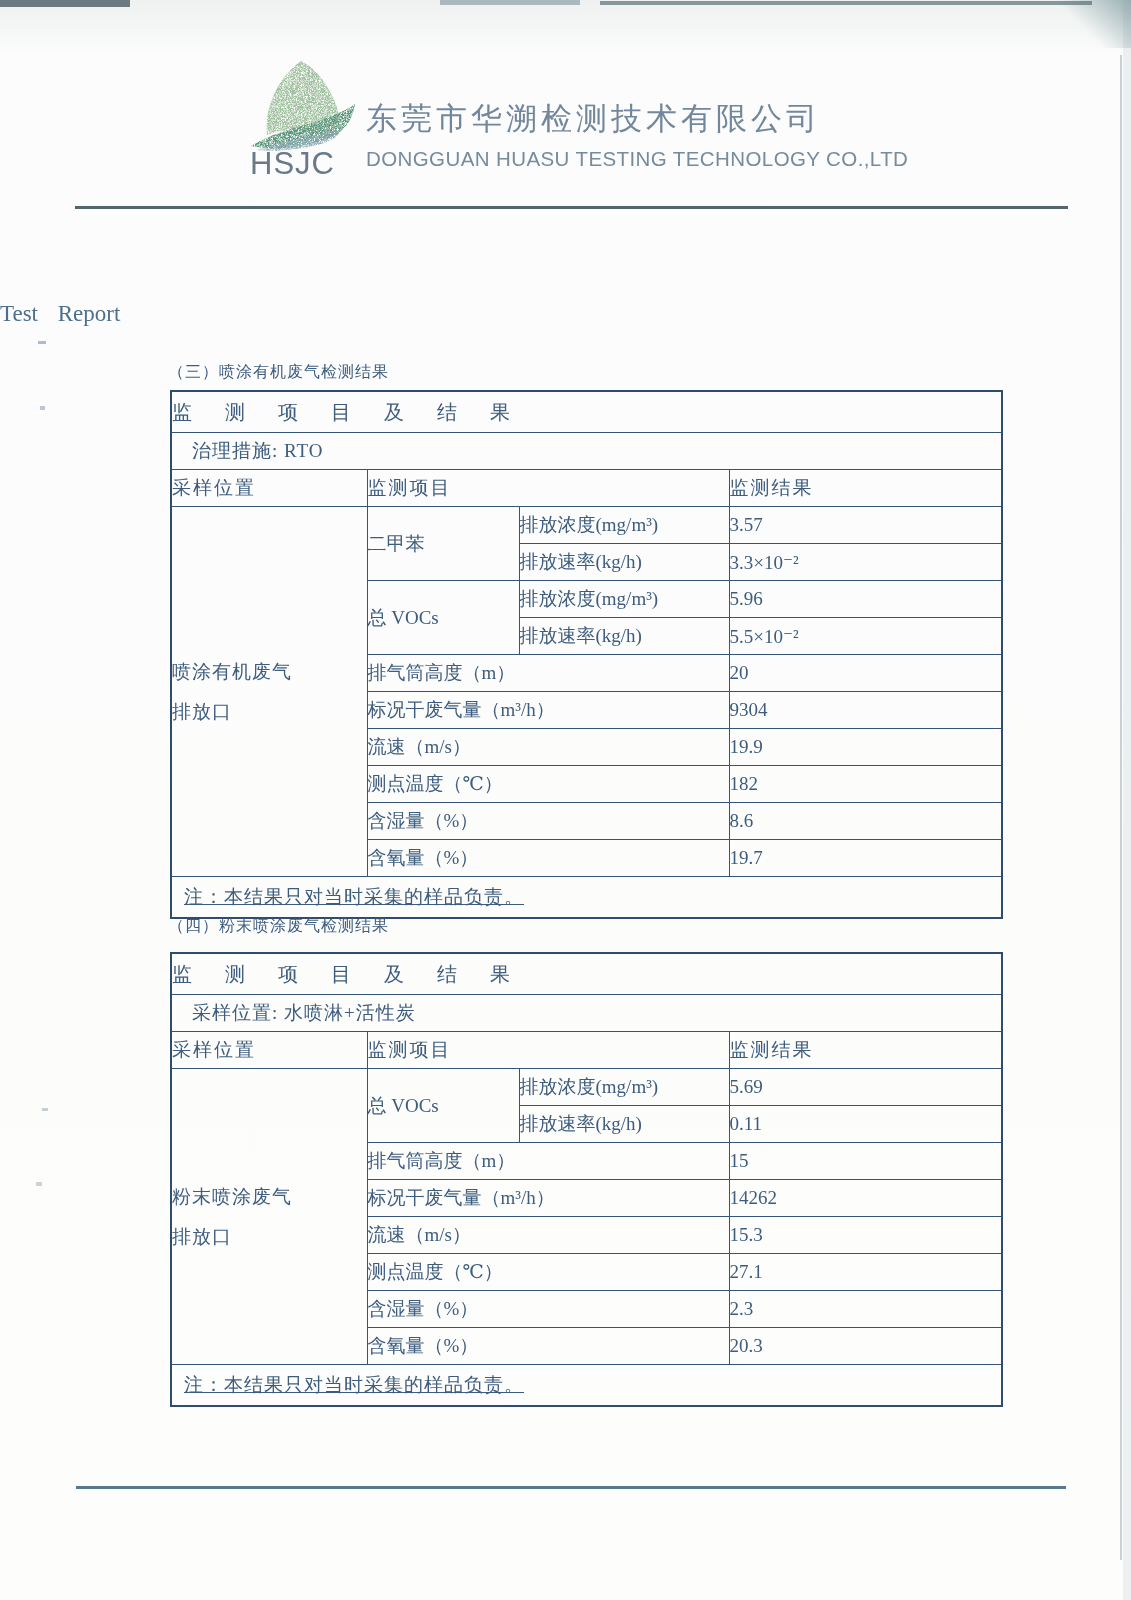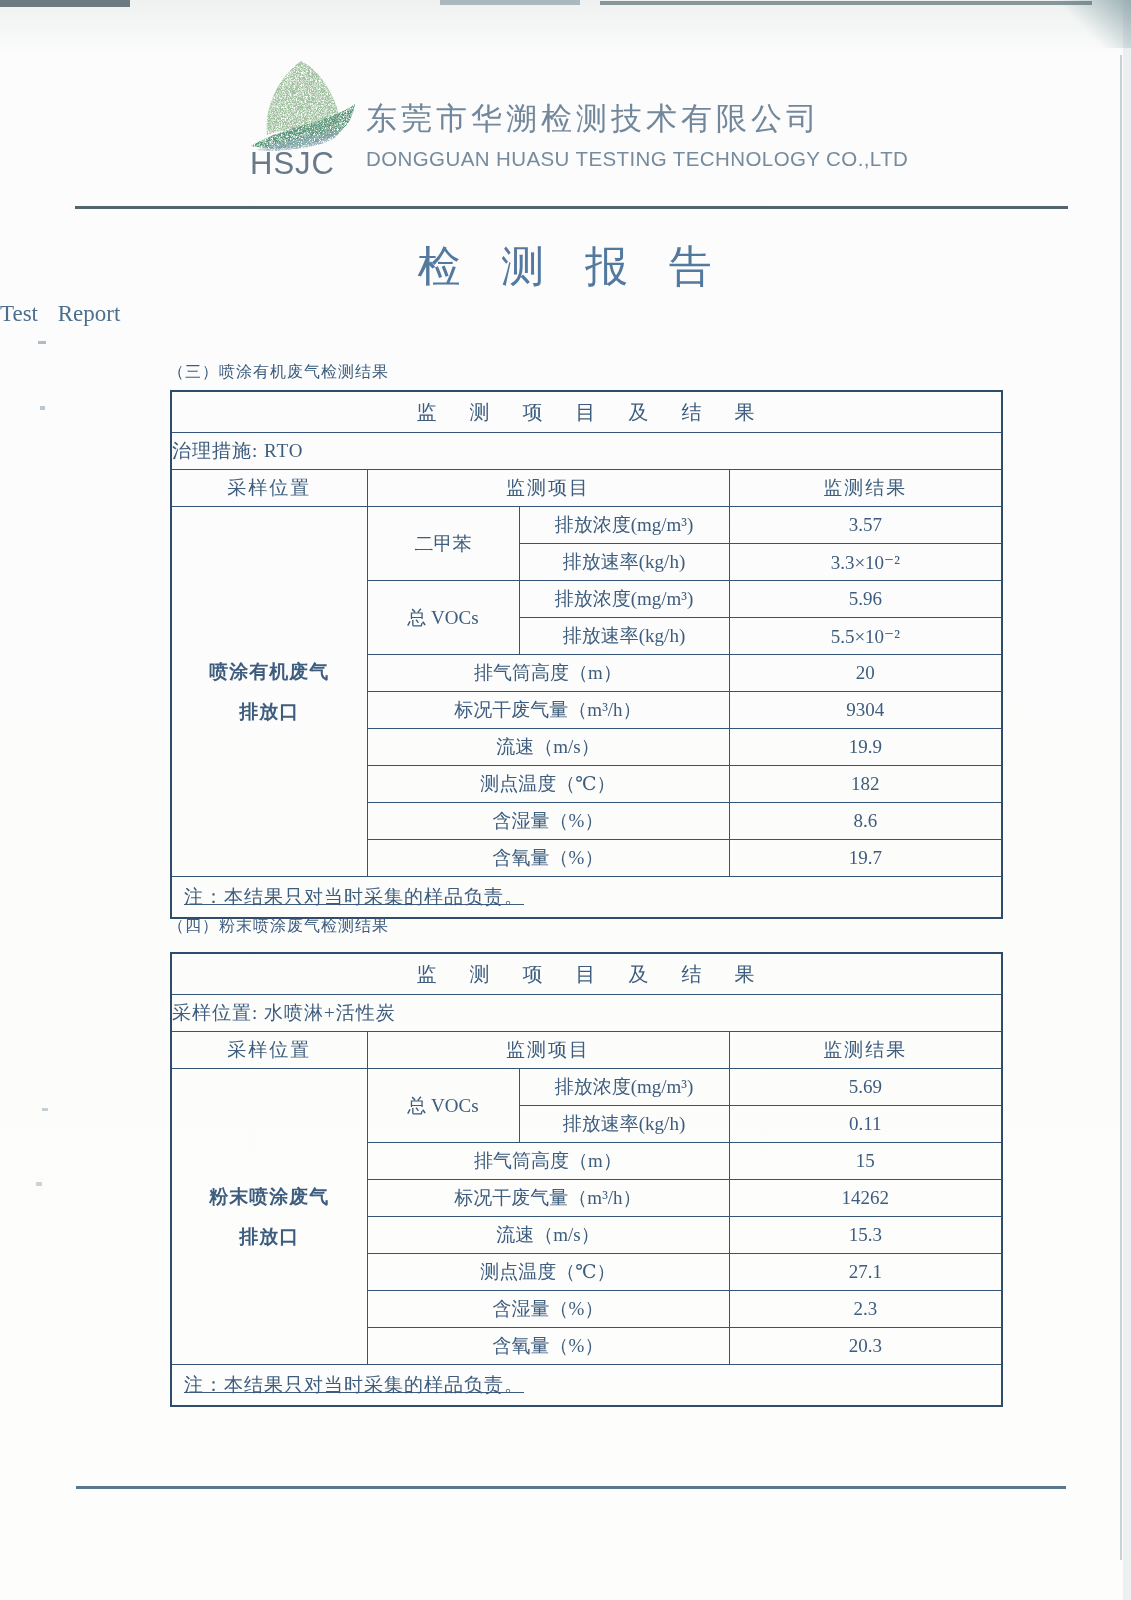--- a/index.html
+++ b/index.html
@@ -37,31 +37,31 @@
     font-size:43px;color:#54799f;word-spacing:26px;letter-spacing:2px;}
   .title-en{position:absolute;top:301px;left:0;width:1131px;text-align:left;
     font-size:23px;color:#4e6e8e;word-spacing:14px;}
   .meta-row{position:absolute;top:334px;left:170px;width:831px;
     display:flex;justify-content:space-between;font-size:20px;color:#3f5d7d;}
   .sec-heading{position:absolute;left:168px;font-size:16px;letter-spacing:1px;color:#3d5c7e;}
   .sec3-heading{top:362px;}
   .sec4-heading{top:916px;}
   
   .doc-table{border-collapse:collapse;table-layout:fixed;width:831px;border:2.5px solid #2e4c6b;}
-  .doc-table td{border:1.5px solid #35547a;font-size:19px;text-align:center;
+  .doc-table td{border:1.5px solid #35547a;font-size:19px;text-align:left;
     vertical-align:middle;padding:0;color:#3d5c7e;overflow:hidden;}
   .tbl1{position:absolute;top:390px;left:170px;}
   .tbl2{position:absolute;top:952px;left:170px;}
   .r-title td{font-size:20px;word-spacing:24px;letter-spacing:2px;height:40px;}
-  .r-treat td{text-align:left;padding-left:0;height:36px;letter-spacing:1px;}
+  .r-treat td{text-align:left;padding-left:20px;height:36px;letter-spacing:1px;}
   .r-cols td{height:36px;letter-spacing:2px;}
   .tbl1 tr.d td{height:36px;}
   .tbl2 tr.d td{height:36px;}
   .r-note td{text-align:left;padding-left:12px;height:40px;letter-spacing:1px;text-decoration:underline;}
-  .loc-cell div{line-height:40px;letter-spacing:1px;font-weight:bold;}
+  .loc-cell div{line-height:40px;letter-spacing:1px;}
   
   .footer-rule{position:absolute;left:76px;top:1486px;width:990px;height:3px;background:#557991;}
 </style>
 </head>
 <body>
 
 <div class="page">
 
   <div class="art-top-a"></div>
   <div class="art-top-b"></div>
@@ -90,21 +90,20 @@
       <path d="M14,92 C44,80 78,78 100,70 C96,78 88,83 78,86 C56,92 30,94 14,92 Z" fill="#86a3b0" filter="url(#speckle)" opacity="0.8"></path>
     </svg>
   </div>
   <div class="logo-text">HSJC</div>
   <div class="company">
     <div class="company-cn">东莞市华溯检测技术有限公司</div>
     <div class="company-en">DONGGUAN HUASU TESTING TECHNOLOGY CO.,LTD</div>
   </div>
   <div class="header-rule"></div>
 
-  <div class="title-cn">检 测 报 告</div>
   <div class="title-en">Test Report</div>
 
   <div class="sec-heading sec3-heading">（三）喷涂有机废气检测结果</div>
   <table class="doc-table tbl1">
     <colgroup>
         <col style="width:196px">
         <col style="width:152px">
         <col style="width:210px">
         <col style="width:273px">
       </colgroup>

